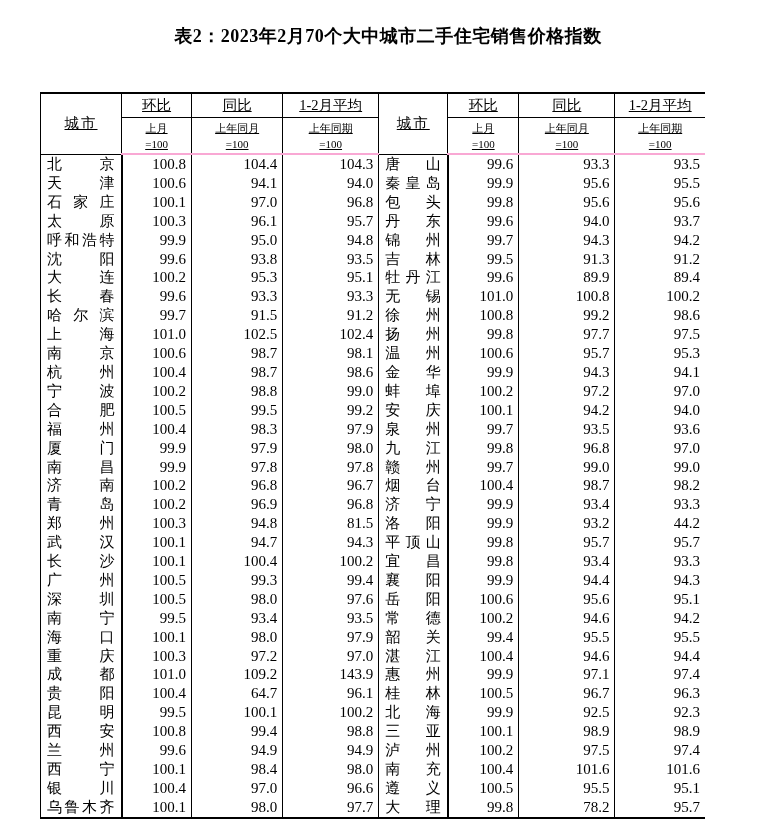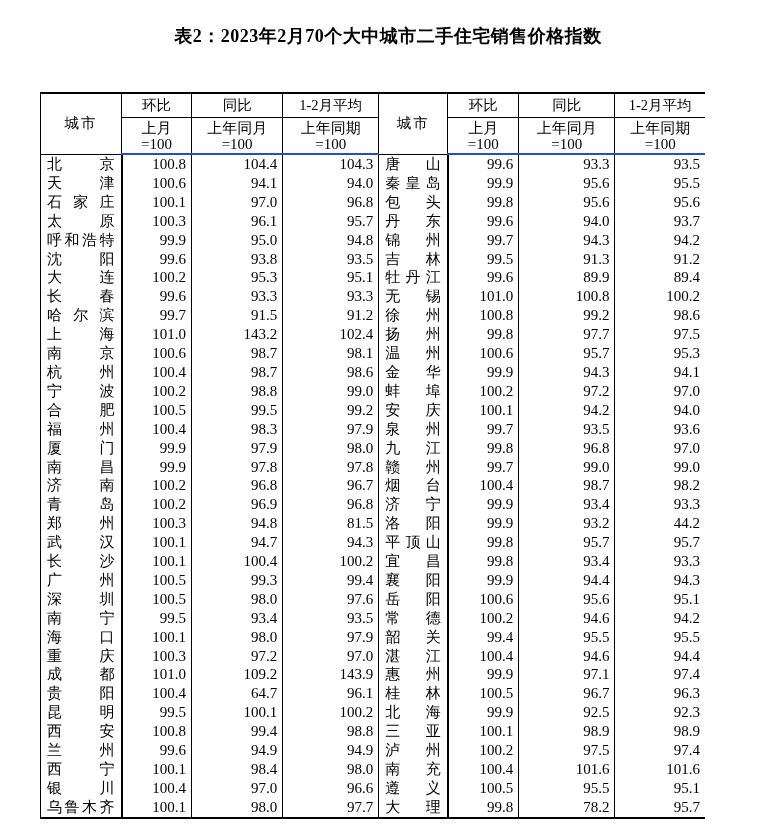--- a/index.html
+++ b/index.html
@@ -21,44 +21,44 @@
   table.idx{
     position:absolute;top:92px;left:40px;
     width:665px;
     border-collapse:collapse;
     table-layout:fixed;
     border-top:2.5px solid #000;
     border-bottom:2.5px solid #000;
     border-left:1px solid #000;
     font-size:15px;
   }
-  table.idx th{font-weight:normal;}
+  table.idx th{font-weight:normal;text-decoration:underline;}
   
   th.cityh{
     border-right:2px solid #000;
     border-bottom:2px solid #000;
     text-align:center;vertical-align:middle;
     font-size:15px;
     letter-spacing:2px;
   }
   tr.grp th{
     height:21px;
     border-right:1px solid #000;
     border-bottom:1px solid #000;
     text-align:center;vertical-align:middle;
     font-size:14.5px;
   }
   tr.grp th.last{border-right:none;}
   tr.grp th.half-end{border-right:1px solid #000;}
   tr.sub th{
     height:33px;
     border-right:1px solid #000;
-    border-bottom:2px solid #1d4ed8;
+    border-bottom:2px solid #f9a8d4;
     text-align:center;vertical-align:middle;
-    font-size:15px;line-height:16px;
+    font-size:11px;line-height:16px;
   }
   tr.sub th.last{border-right:none;}
   
   tbody td{
     height:18.9px;
     padding:0;
     vertical-align:middle;
     font-size:15px;
     line-height:18.9px;
     white-space:nowrap;
@@ -202,21 +202,21 @@
           <td class="num">91.5</td>
           <td class="num half-end">91.2</td>
           <td class="city">徐州</td>
           <td class="num">100.8</td>
           <td class="num">99.2</td>
           <td class="num last">98.6</td>
         </tr>
         <tr>
           <td class="city">上海</td>
           <td class="num">101.0</td>
-          <td class="num">143.2</td>
+          <td class="num">102.5</td>
           <td class="num half-end">102.4</td>
           <td class="city">扬州</td>
           <td class="num">99.8</td>
           <td class="num">97.7</td>
           <td class="num last">97.5</td>
         </tr>
         <tr>
           <td class="city">南京</td>
           <td class="num">100.6</td>
           <td class="num">98.7</td>

